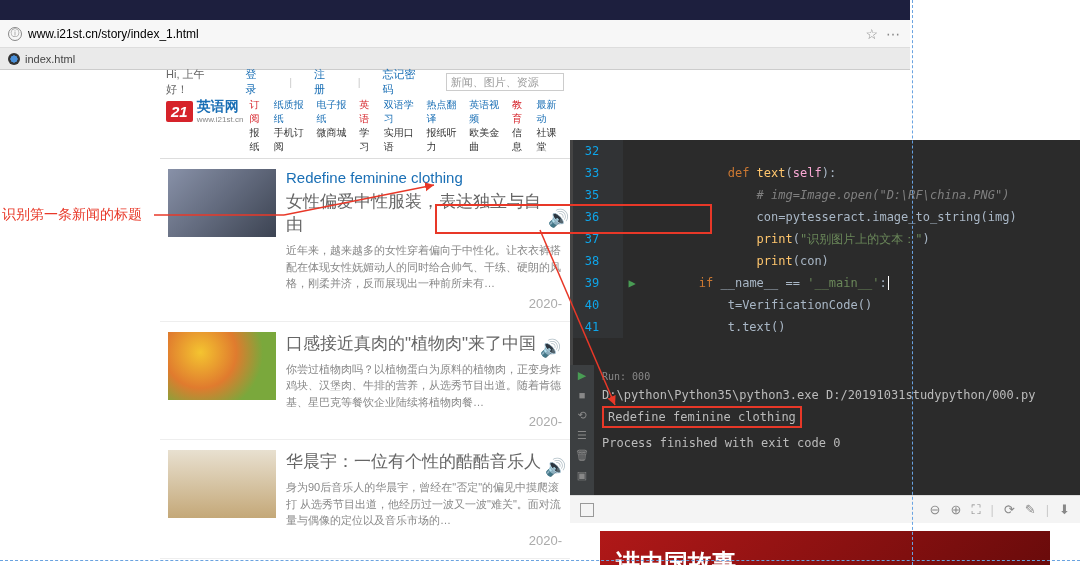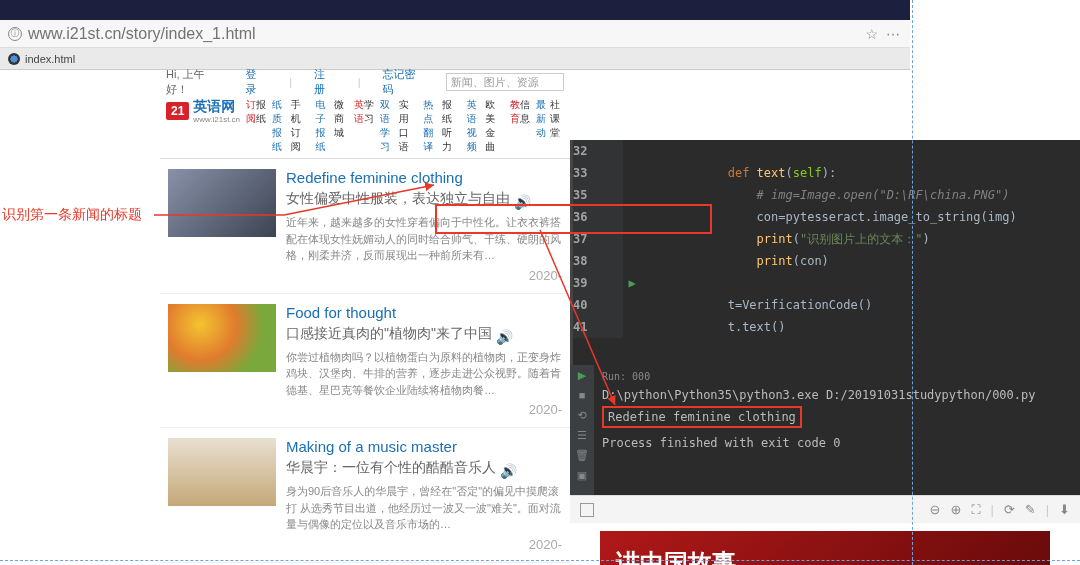--- a/index.html
+++ b/index.html
@@ -1,66 +1,66 @@
 <!DOCTYPE html>
 <html><head>
 <meta charset="utf-8">
 <style>
 * { margin: 0; padding: 0; box-sizing: border-box; }
 body { font-family: "Microsoft YaHei", Arial, sans-serif; font-size: 12px; background: #fff; width: 1080px; height: 565px; overflow: hidden; position: relative; }
 .topbar { background: #1d1f3e; height: 20px; width: 910px; }
 .addressbar { height: 28px; background: #f7f7f7; border-bottom: 1px solid #ddd; display: flex; align-items: center; padding: 0 8px; width: 910px; }
 .addressbar .secure { width: 14px; height: 14px; border: 1px solid #888; border-radius: 50%; display: flex; align-items: center; justify-content: center; font-size: 9px; color: #888; margin-right: 6px; }
-.addressbar .url { flex: 1; color: #737373; font-size: 16px; }
+.addressbar .url { flex: 1; color: #000000; font-size: 12px; }
 .addressbar .star { color: #888; font-size: 14px; margin-right: 8px; }
 .addressbar .dots { color: #888; font-size: 14px; letter-spacing: 2px; }
 .tabbar { height: 22px; background: #eaeaea; border-bottom: 1px solid #ccc; display: flex; align-items: center; padding: 0 8px; font-size: 11px; color: #444; width: 910px; }
 .tabbar .tabicon { width: 12px; height: 12px; border-radius: 50%; background: radial-gradient(circle, #4a90d9 40%, #333 45%); margin-right: 5px; }
 .main { display: flex; position: relative; }
 .leftcol { width: 570px; padding-left: 10px; }
 .annotation { position: absolute; left: 2px; top: 136px; color: #e83828; font-size: 14px; white-space: nowrap; }
 .arrow-svg { position: absolute; left: 154px; top: 100px; pointer-events: none; z-index: 5; }
 .arrow-to-console { position: absolute; left: 185px; top: 140px; pointer-events: none; z-index: 5; }
 .page { margin-left: 150px; width: 410px; }
 .userbar { height: 24px; display: flex; align-items: center; font-size: 11px; color: #666; padding: 12px 6px; }
 .userbar a { color: #1a6fb5; text-decoration: none; margin: 0 20px; }
 .userbar .sep { color: #ccc; margin: 0 2px; }
 .userbar .search { margin-left: auto; border: 1px solid #ccc; height: 18px; width: 120px; padding: 0 4px; font-size: 11px; color: #999; display:flex; align-items:center; }
 .logo-row { background: #fff; border-bottom: 1px solid #ddd; padding: 4px 6px; display: flex; align-items: flex-start; gap: 6px; }
 .logo { display: flex; align-items: center; gap: 4px; }
-.logo-badge { background: #d6232a; color: #fff; font-weight: bold; font-size: 12px; padding: 2px 5px; border-radius: 2px; }
+.logo-badge { background: #d6232a; color: #fff; font-weight: bold; font-size: 15px; padding: 2px 5px; border-radius: 2px; font-style: italic; }
 .logo-text { color: #1a6fb5; font-size: 14px; font-weight: bold; margin-top: 40px; }
 .logo-sub { font-size: 8px; color: #888; display:block; line-height:1; }
-.navcol { display: flex; flex-direction: row; font-size: 10px; line-height: 1.4; color: #333; }
+.navcol { display: flex; flex-direction: column; font-size: 10px; line-height: 1.4; color: #333; }
 .navcol .top { color: #1a6fb5; }
 .navcol.red .top { color: #d6232a; }
 .news-list { background: #fff; }
 .news-item { display: flex; padding: 10px 8px; border-bottom: 1px solid #eee; gap: 10px; }
 .news-item .thumb { width: 108px; height: 68px; background: #ccc; flex-shrink: 0; }
 .thumb.fashion { background: linear-gradient(135deg, #8891a8 0%, #3c4352 100%); }
 .thumb.food { background: radial-gradient(circle at 30% 30%, #f4c430 0%, #e07b2e 40%, #7aa83c 70%); }
 .thumb.music { background: linear-gradient(180deg, #e8e0d0 0%, #c4a878 100%); }
 .thumb.moon { background: radial-gradient(circle, #d4a8d4 20%, #a878c4 50%, #666 80%); border-radius: 50%; }
 .news-item .content { flex: 1; }
 .news-item .title { color: #1a6fb5; font-size: 15px; margin-bottom: 4px; }
-.news-item .subtitle { font-size: 14px; color: #666; margin-bottom: 6px; display:flex; align-items:center; gap:4px; }
+.news-item .subtitle { font-size: 17px; color: #666; margin-bottom: 6px; display:flex; align-items:center; gap:4px; }
 .news-item .audio-icon { display:inline-flex; width:14px; height:10px; }
 .news-item .desc { font-size: 11px; color: #888; line-height: 1.5; }
 .news-item .date { font-size: 13px; color: #aaa; text-align: right; margin-top: 4px; }
 .first-highlight { position: absolute; border: 2px solid #e83828; left: 435px; top: 134px; width: 277px; height: 30px; z-index: 4; }
 
 .rightpane { position: absolute; left: 570px; top: 70px; width: 510px; background: #fff; }
 .editor { background: #2b2b2b; color: #a9b7c6; font-family: "Consolas", monospace; font-size: 12px; height: 225px; overflow: hidden; border-left: 3px solid #444; }
 .editor-line { display: flex; height: 22px; align-items: center; }
-.gutter { width: 50px; text-align: left; padding-right: 12px; color: #a3a3a3; background: #313335; height: 100%; line-height: 22px; flex-shrink: 0; font-weight: bold; }
+.gutter { width: 50px; text-align: center; padding-right: 12px; color: #0ea5e9; background: #313335; height: 100%; line-height: 22px; flex-shrink: 0; }
 .fold { width: 18px; color: #606366; text-align: center; flex-shrink: 0; }
 .code { white-space: pre; }
 .kw { color: #cc7832; }
 .fn { color: #ffc66d; }
-.self { color: #84cc16; }
+.self { color: #f9a8d4; }
 .str { color: #6a8759; }
 .cmt { color: #808080; font-style: italic; }
 
 .console-wrap { background: #2b2b2b; height: 130px; display: flex; }
 .console-toolbar { width: 24px; background: #3c3f41; display: flex; flex-direction: column; align-items: center; padding-top: 2px; gap: 4px; }
 .console-toolbar .btn { width: 16px; height: 16px; color: #888; font-size: 11px; display: flex; align-items: center; justify-content: center; cursor: pointer; }
 .console-toolbar .btn.play { color: #499c54; }
 .console { flex: 1; padding: 4px 8px; font-family: "Consolas", monospace; font-size: 12px; color: #bbb; line-height: 1.5; }
 .console .runlabel { font-size: 10px; color: #888; margin-bottom: 2px; }
 .console-highlight { border: 2px solid #e83828; padding: 0 4px; display: inline-block; margin-top: 2px; }
@@ -176,30 +176,28 @@
     <div class="content">
       <div class="title">Redefine feminine clothing</div>
       <div class="subtitle">女性偏爱中性服装，表达独立与自由 <span class="audio-icon">🔊</span></div>
       <div class="desc">近年来，越来越多的女性穿着偏向于中性化。让衣衣裤搭配在体现女性妩媚动人的同时给合帅气、干练、硬朗的风格，刚柔并济，反而展现出一种前所未有…</div>
       <div class="date">2020-</div>
     </div>
           </div>
           <div class="news-item">
     <div class="thumb food"></div>
     <div class="content">
-      <div class="title">Food for thought</div>
       <div class="subtitle">口感接近真肉的"植物肉"来了中国 <span class="audio-icon">🔊</span></div>
-      <div class="desc">你尝过植物肉吗？以植物蛋白为原料的植物肉，正变身炸鸡块、汉堡肉、牛排的营养，逐步走进公众视野。随着肯德基、星巴克等餐饮企业陆续将植物肉餐…</div>
+      <div class="desc">你尝过植物肉吗？以植物蛋白为原料的植物肉，正变身炸鸡块、汉堡肉、牛排的营养，从选秀节目出道。随着肯德基、星巴克等餐饮企业陆续将植物肉餐…</div>
       <div class="date">2020-</div>
     </div>
           </div>
           <div class="news-item">
     <div class="thumb music"></div>
     <div class="content">
-      <div class="title">Making of a music master</div>
       <div class="subtitle">华晨宇：一位有个性的酷酷音乐人 <span class="audio-icon">🔊</span></div>
       <div class="desc">身为90后音乐人的华晨宇，曾经在"否定"的偏见中摸爬滚打 从选秀节目出道，他经历过一波又一波"难关"。面对流量与偶像的定位以及音乐市场的…</div>
       <div class="date">2020-</div>
     </div>
           </div>
           <div class="news-item">
     <div class="thumb moon"></div>
     <div class="content">
       <div class="title">Mapping the moon</div>
 
@@ -236,20 +234,21 @@
           <div class="code">                <span class="fn">print</span>(<span class="str">"识别图片上的文本："</span>)</div>
         </div>
         <div class="editor-line">
           <div class="gutter">38</div>
           <div class="fold"></div>
           <div class="code">                <span class="fn">print</span>(con)</div>
         </div>
         <div class="editor-line">
           <div class="gutter">39</div>
           <div class="fold"><span style="color:#499c54">▶</span></div>
+          <div class="code">        <span class="kw">if </span>__name__ == <span class="str">'__main__'</span>:<span style="border-left:1px solid #fff;margin-left:1px;"> </span></div>
         </div>
         <div class="editor-line">
           <div class="gutter">40</div>
           <div class="fold"></div>
           <div class="code">            t=VerificationCode()</div>
         </div>
         <div class="editor-line">
           <div class="gutter">41</div>
           <div class="fold"></div>
           <div class="code">            t.text()</div>

